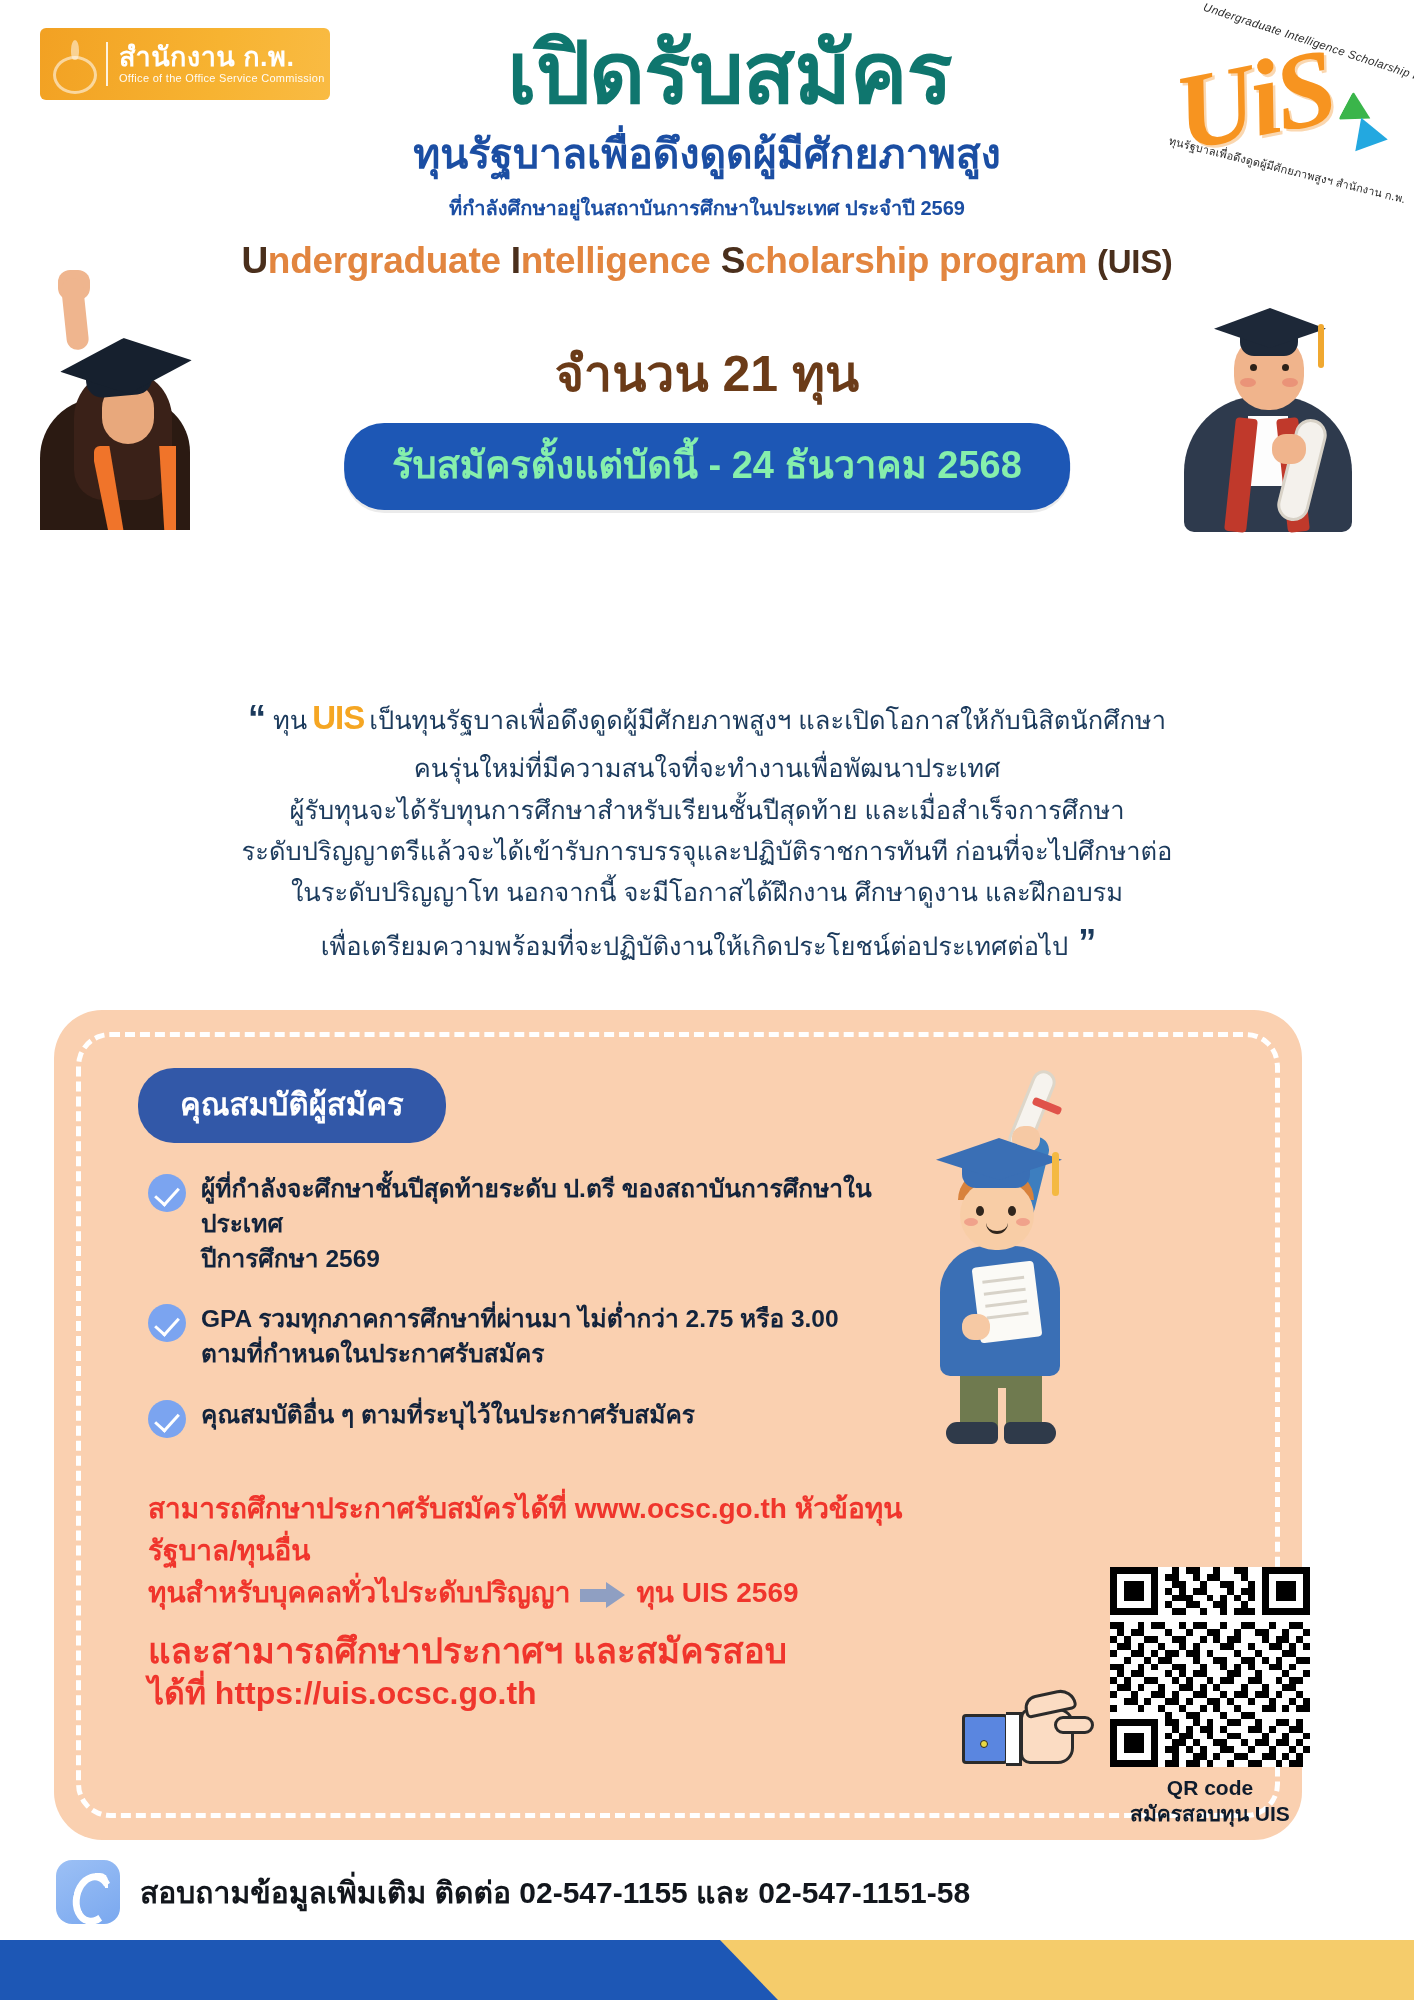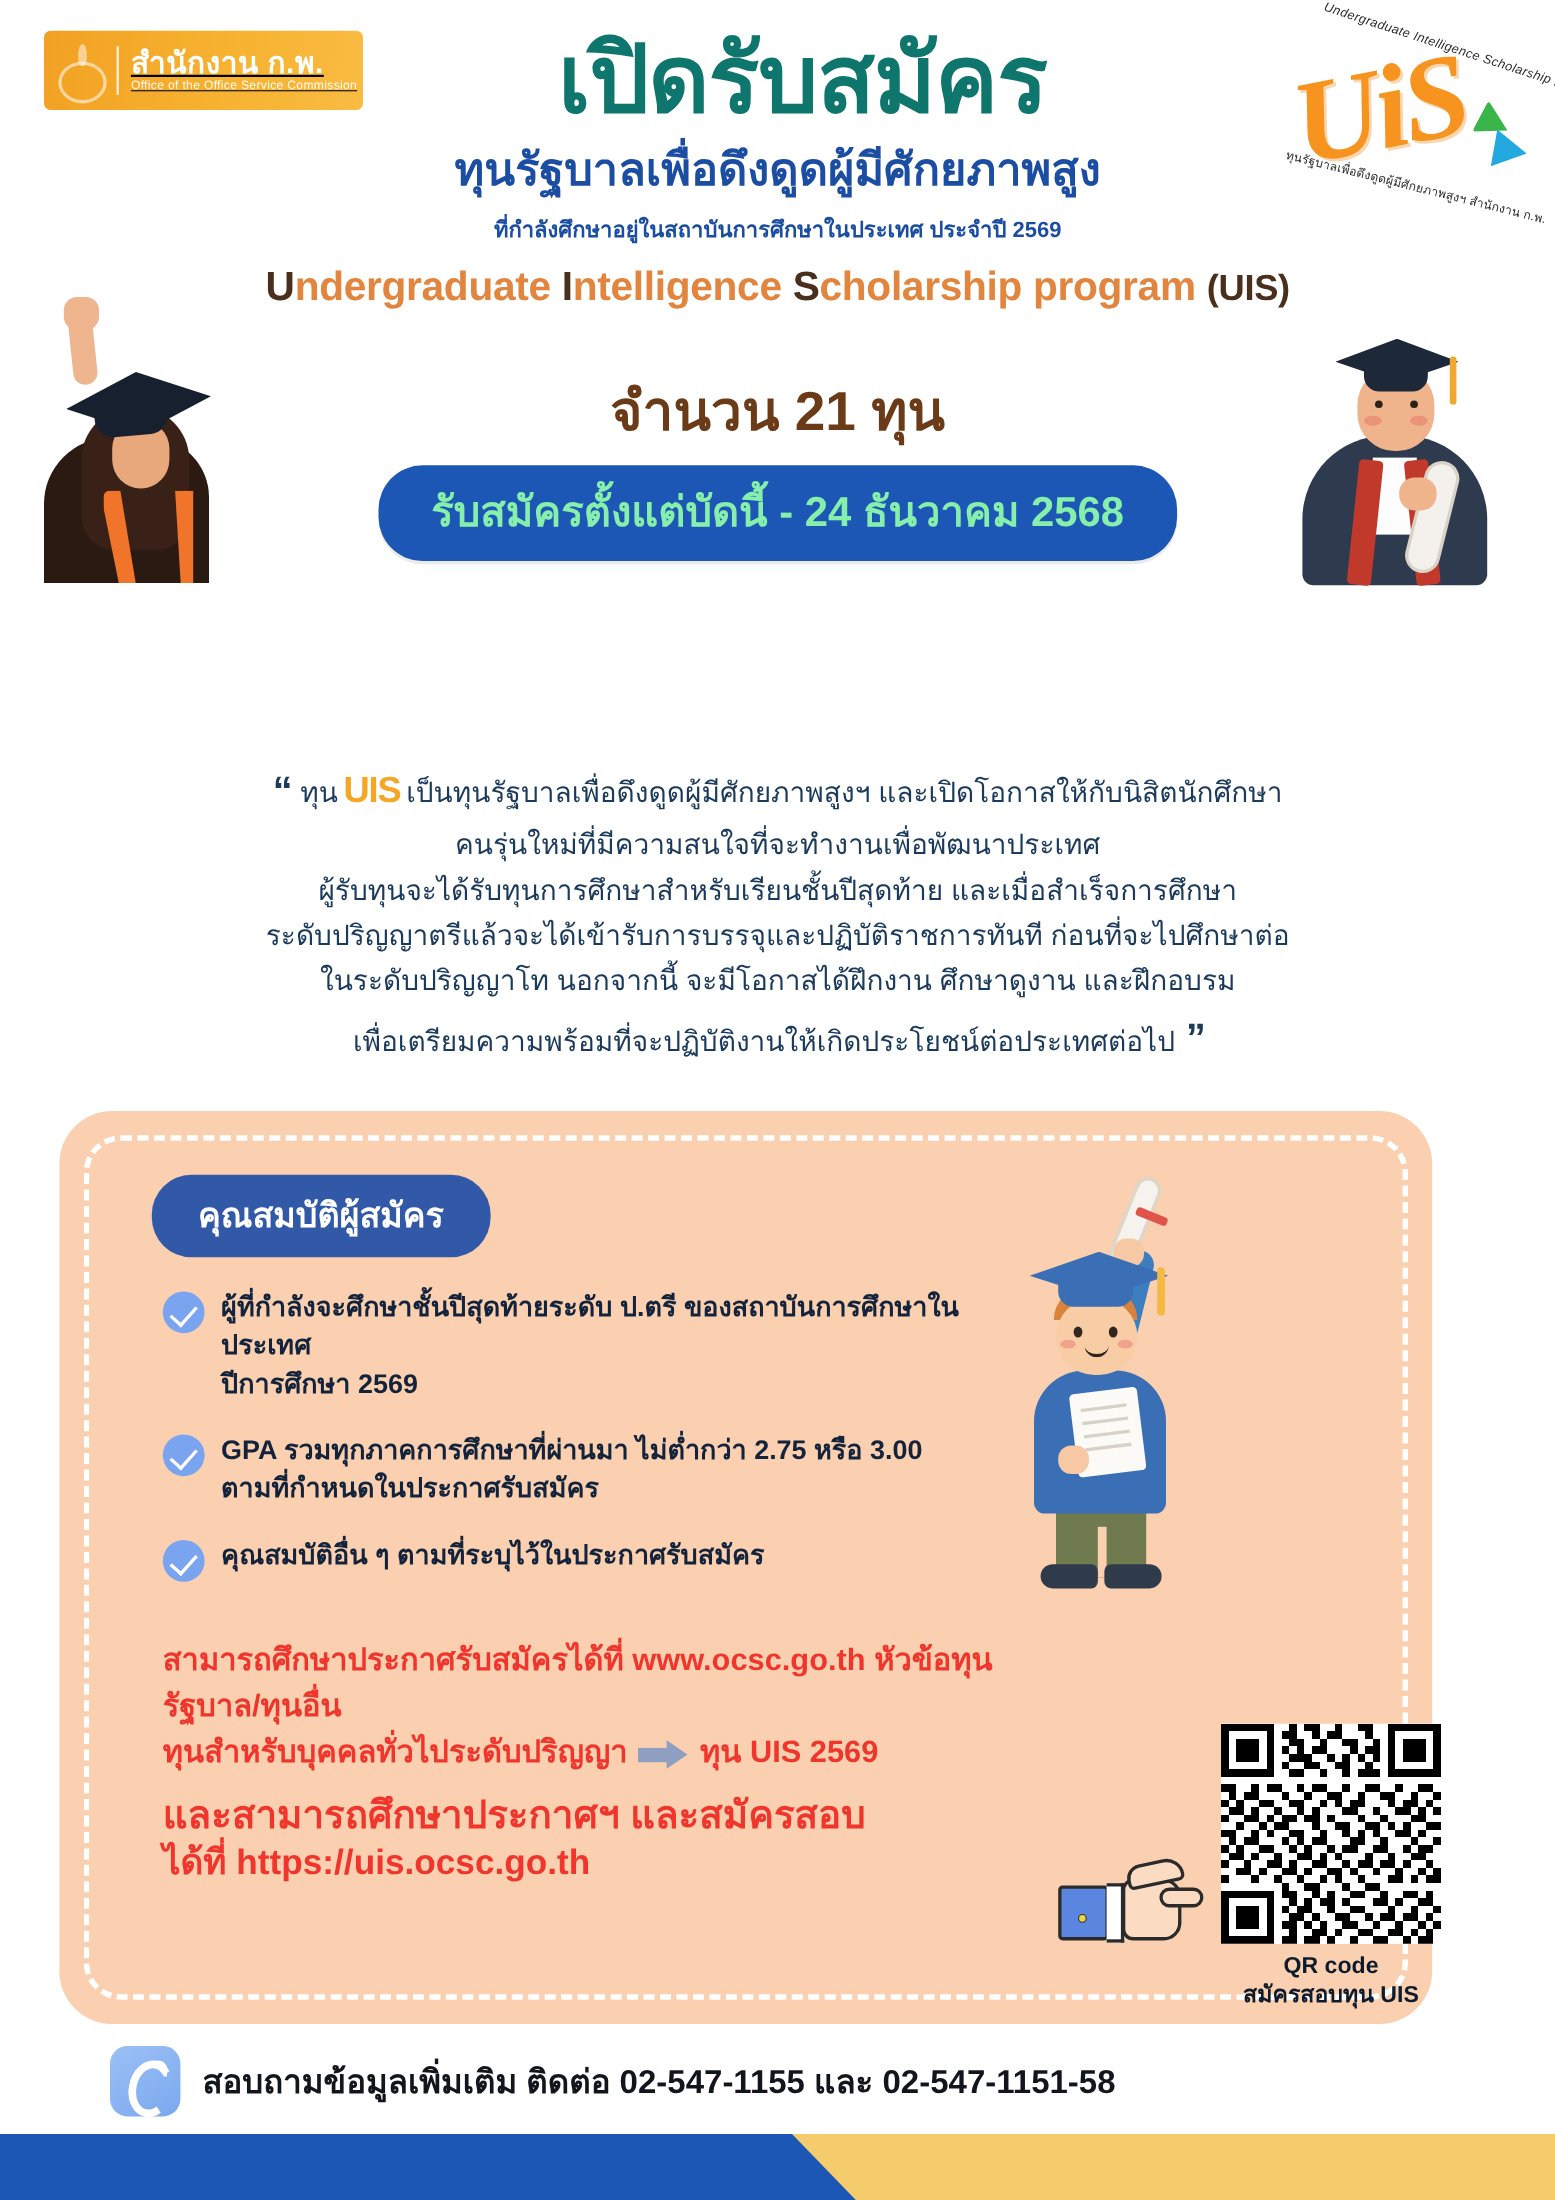--- a/index.html
+++ b/index.html
@@ -58,21 +58,21 @@
     width:38px; height:32px;
     border:3px solid rgba(255,255,255,.6);
     border-radius:50%;
   }
   .ocsc-divider {
     width: 2px; height: 44px;
     background: rgba(255,255,255,.85);
     margin: 0 11px 0 8px;
     flex: 0 0 2px;
   }
-  .ocsc-texts { display: flex; flex-direction: column; justify-content: center; text-decoration: underline; }
+  .ocsc-texts { display: flex; flex-direction: column; justify-content: center; }
   .ocsc-th {
     color: #ffffff;
     font-size: 27px;
     font-weight: bold;
     letter-spacing: .5px;
     line-height: 1.05;
     white-space: nowrap;
   }
   .ocsc-en {
     color: #ffffff;
@@ -718,21 +718,21 @@
   }
 
   
   .contact-bar {
     position: absolute;
     left: 0; right: 0;
     bottom: 62px;
     height: 92px;
     display: flex;
     align-items: center;
-    padding-left: 100px;
+    padding-left: 56px;
     background: #ffffff;
   }
   .phone-icon {
     width: 64px; height: 64px;
     border-radius: 16px;
     background: linear-gradient(150deg, #9cc0f5 0%, #7aa8ef 100%);
     position: relative;
     flex: 0 0 64px;
     margin-right: 20px;
   }

